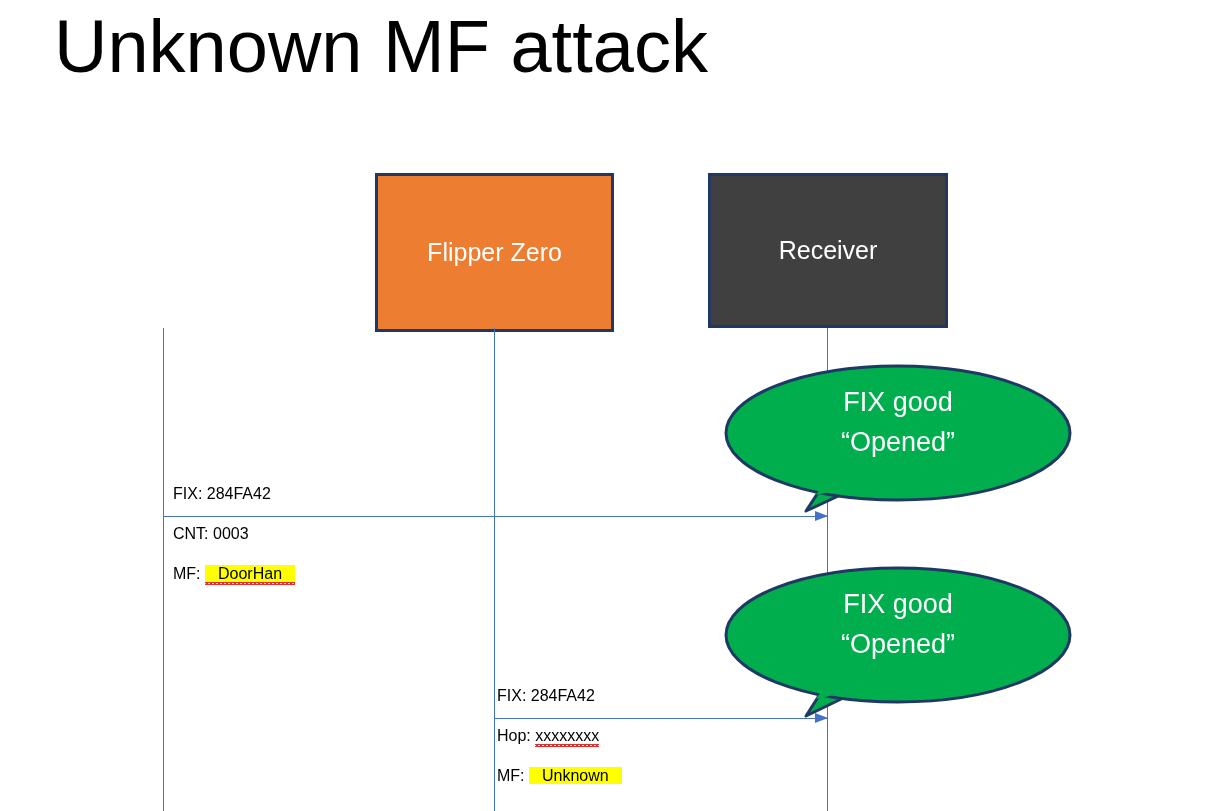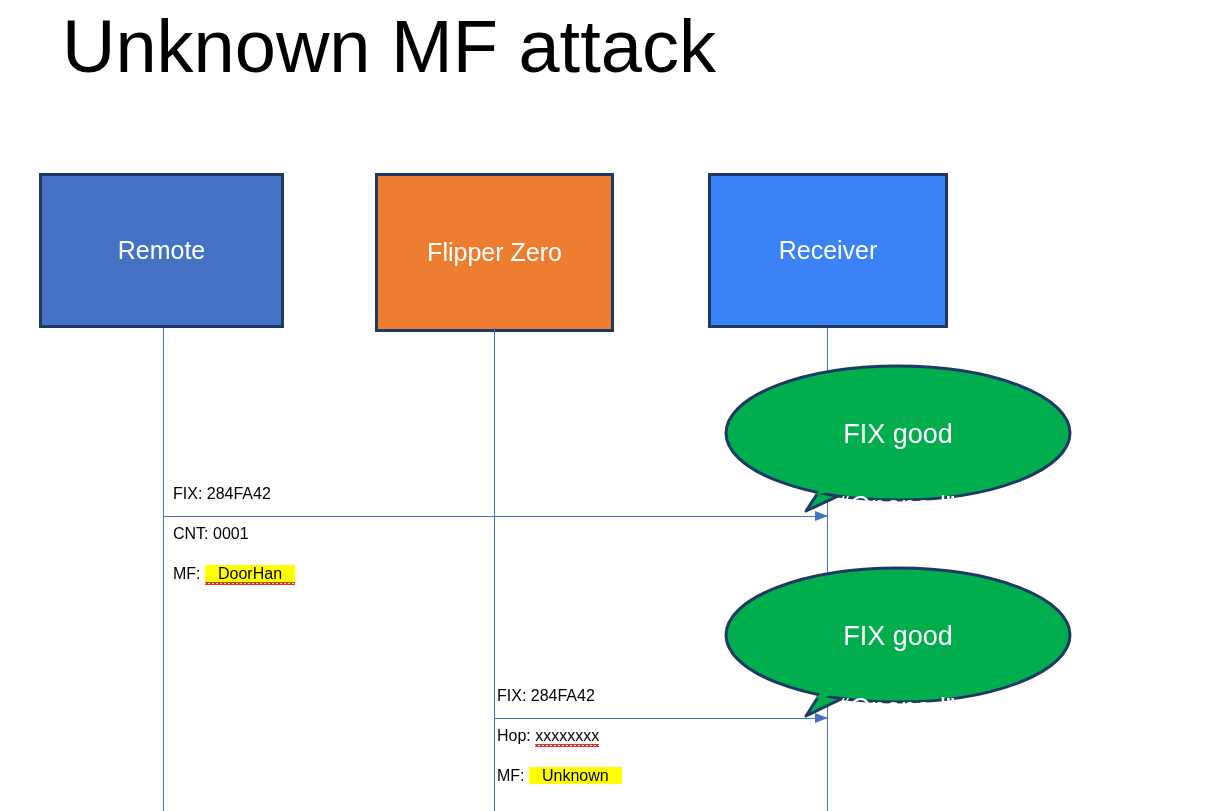--- a/index.html
+++ b/index.html
@@ -15,21 +15,21 @@
     position: relative;
     width: 1216px;
     height: 811px;
     background: #ffffff;
     overflow: hidden;
   }
 
   
   .slide-title {
     position: absolute;
-    left: 62px;
+    left: 54px;
     top: 4px;
     font-size: 74px;
     font-weight: 300;
     color: #000000;
     letter-spacing: 0px;
     white-space: nowrap;
     line-height: 1.15;
   }
 
   
@@ -39,21 +39,21 @@
     border: 3px solid #1F3864;
     display: flex;
     align-items: center;
     justify-content: center;
     color: #ffffff;
     font-size: 25px;
     font-weight: 400;
   }
   .actor-remote   { left: 39px;  top: 173px; width: 245px; height: 155px; background: #4472C4; }
   .actor-flipper  { left: 375px; top: 173px; width: 239px; height: 159px; background: #ED7D31; }
-  .actor-receiver { left: 708px; top: 173px; width: 240px; height: 155px; background: #3b82f6; }
+  .actor-receiver { left: 708px; top: 173px; width: 240px; height: 155px; background: #404040; }
 
   
   .lifeline {
     position: absolute;
     width: 1px;
     background: #4472C4;
   }
   .lifeline-remote   { left: 163px; top: 328px; height: 483px; }
   .lifeline-flipper  { left: 494px; top: 328px; height: 483px; }
   .lifeline-receiver { left: 827px; top: 328px; height: 483px; }
@@ -112,56 +112,53 @@
     position: absolute;
     left: 0;
     top: 0;
     width: 348px;
     text-align: center;
     color: #ffffff;
     font-size: 27px;
     line-height: 40px;
     pointer-events: none;
   }
-  .bubble-text .line { display: block; margin-top: 32px; }
+  .bubble-text .line { display: block; }
   .bubble-1 { left: 724px; top: 364px; }
   .bubble-2 { left: 724px; top: 566px; }
   .bubble-1 .bubble-text { padding-top: 18px; }
   .bubble-2 .bubble-text { padding-top: 18px; }
 </style>
 </head>
 <body>
 
 <div id="slide">
 
   <div class="slide-title">Unknown MF attack</div>
 
-  <div class="actor-box actor-remote">
-    <span>Remote</span>
-  </div>
 
   <div class="actor-box actor-flipper">
     <span>Flipper Zero</span>
   </div>
 
   <div class="actor-box actor-receiver">
     <span>Receiver</span>
   </div>
 
   <div class="lifeline lifeline-remote"></div>
   <div class="lifeline lifeline-flipper"></div>
   <div class="lifeline lifeline-receiver"></div>
 
   <div class="msg-arrow msg-arrow-1"></div>
 
   <div class="msg-arrow msg-arrow-2"></div>
 
   <div class="msg-label msg-label-1">
     <span class="line"><span>FIX: </span><span>284FA42</span></span>
-    <span class="line"><span>CNT: </span><span>0001</span></span>
+    <span class="line"><span>CNT: </span><span>0003</span></span>
     <span class="line"><span>MF: </span><span class="hl squiggle">DoorHan</span></span>
   </div>
 
   <div class="msg-label msg-label-2">
     <span class="line"><span>FIX: </span><span>284FA42</span></span>
     <span class="line"><span>Hop: </span><span class="squiggle">xxxxxxxx</span></span>
     <span class="line"><span>MF: </span><span class="hl">Unknown</span></span>
   </div>
 
   <div class="bubble bubble-1">

